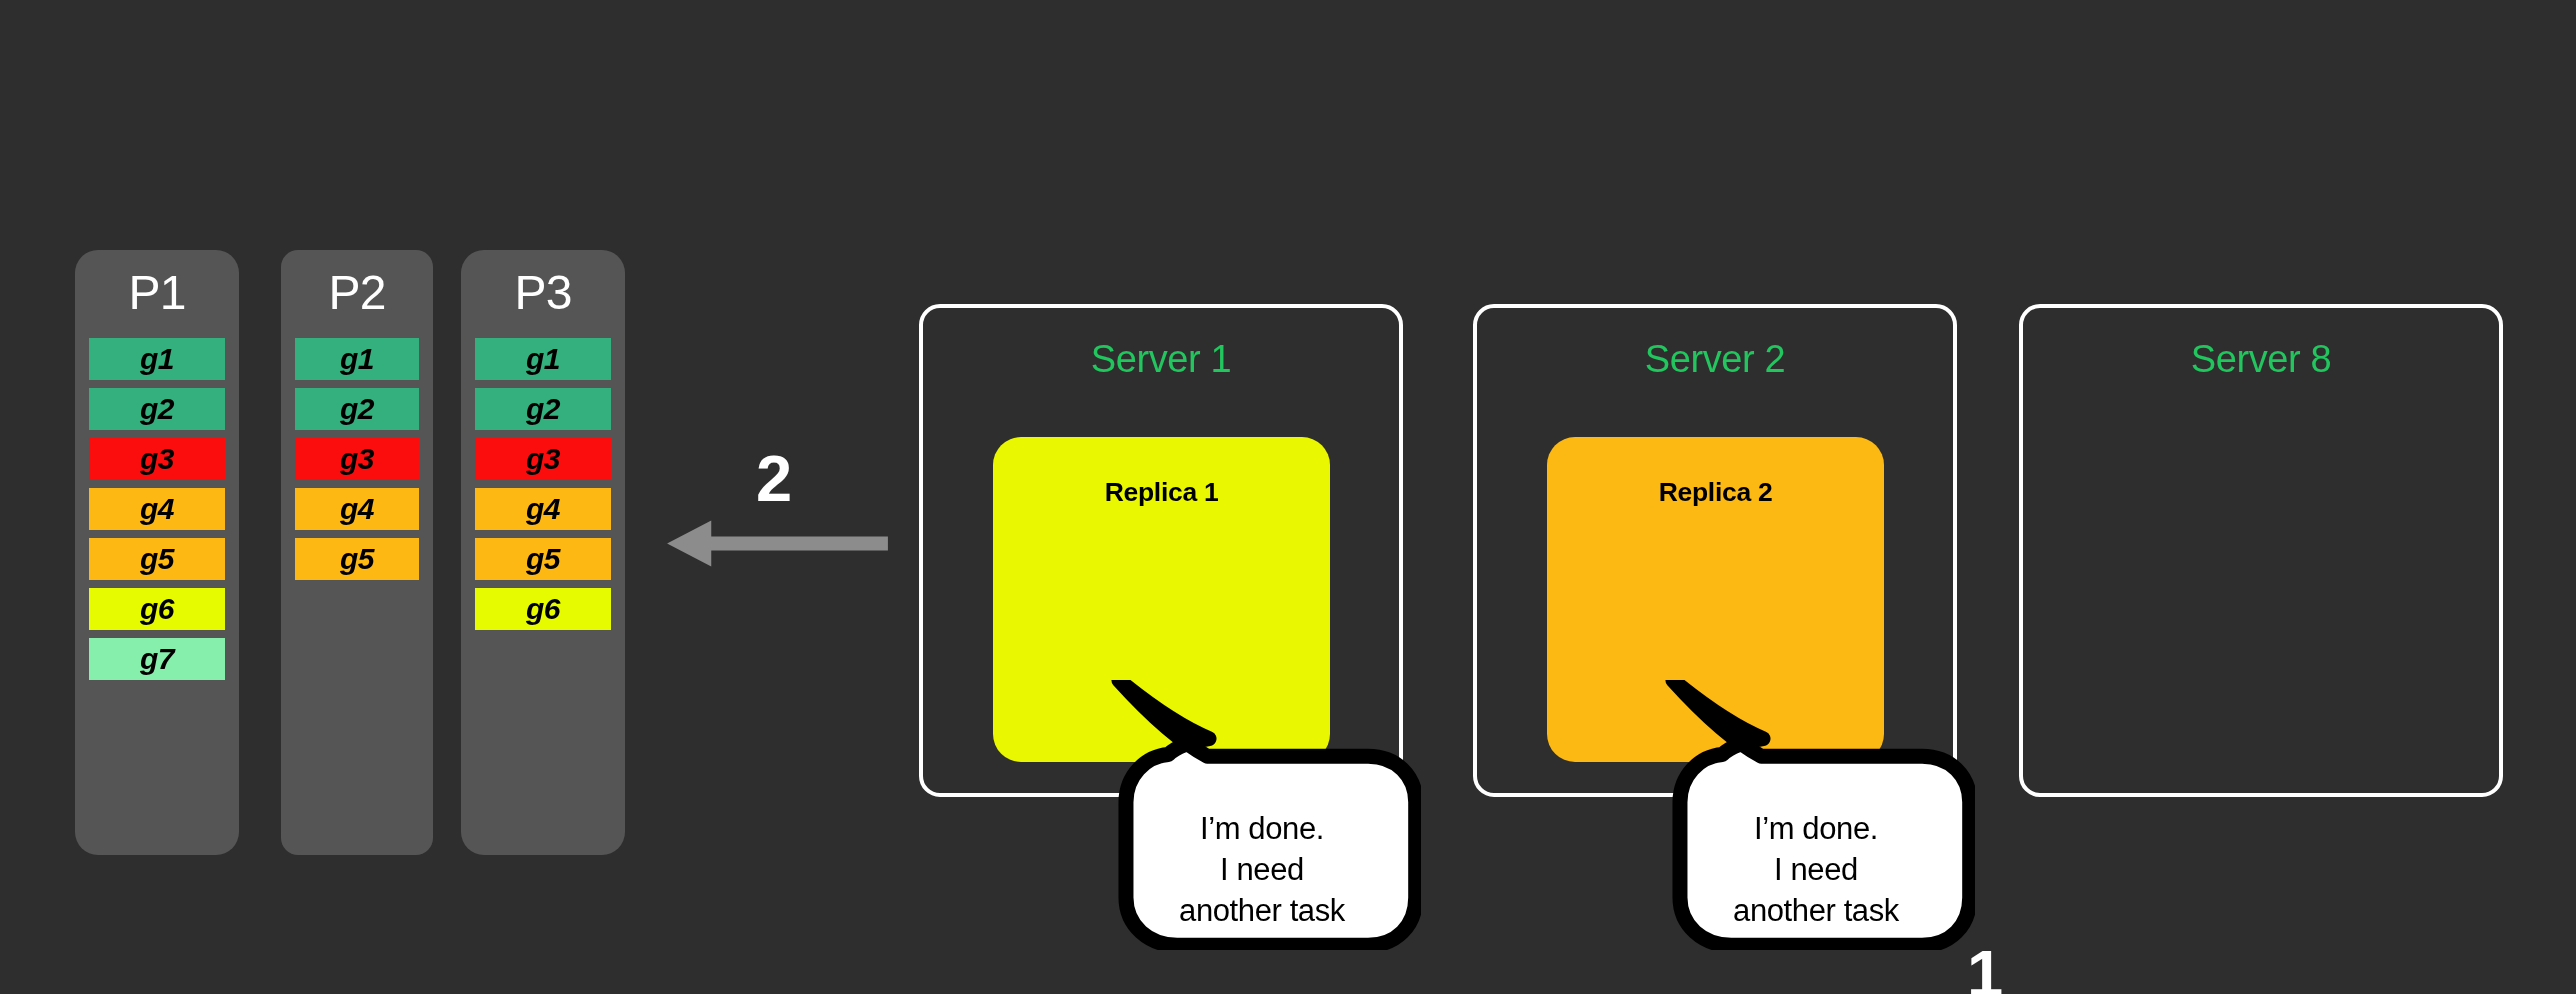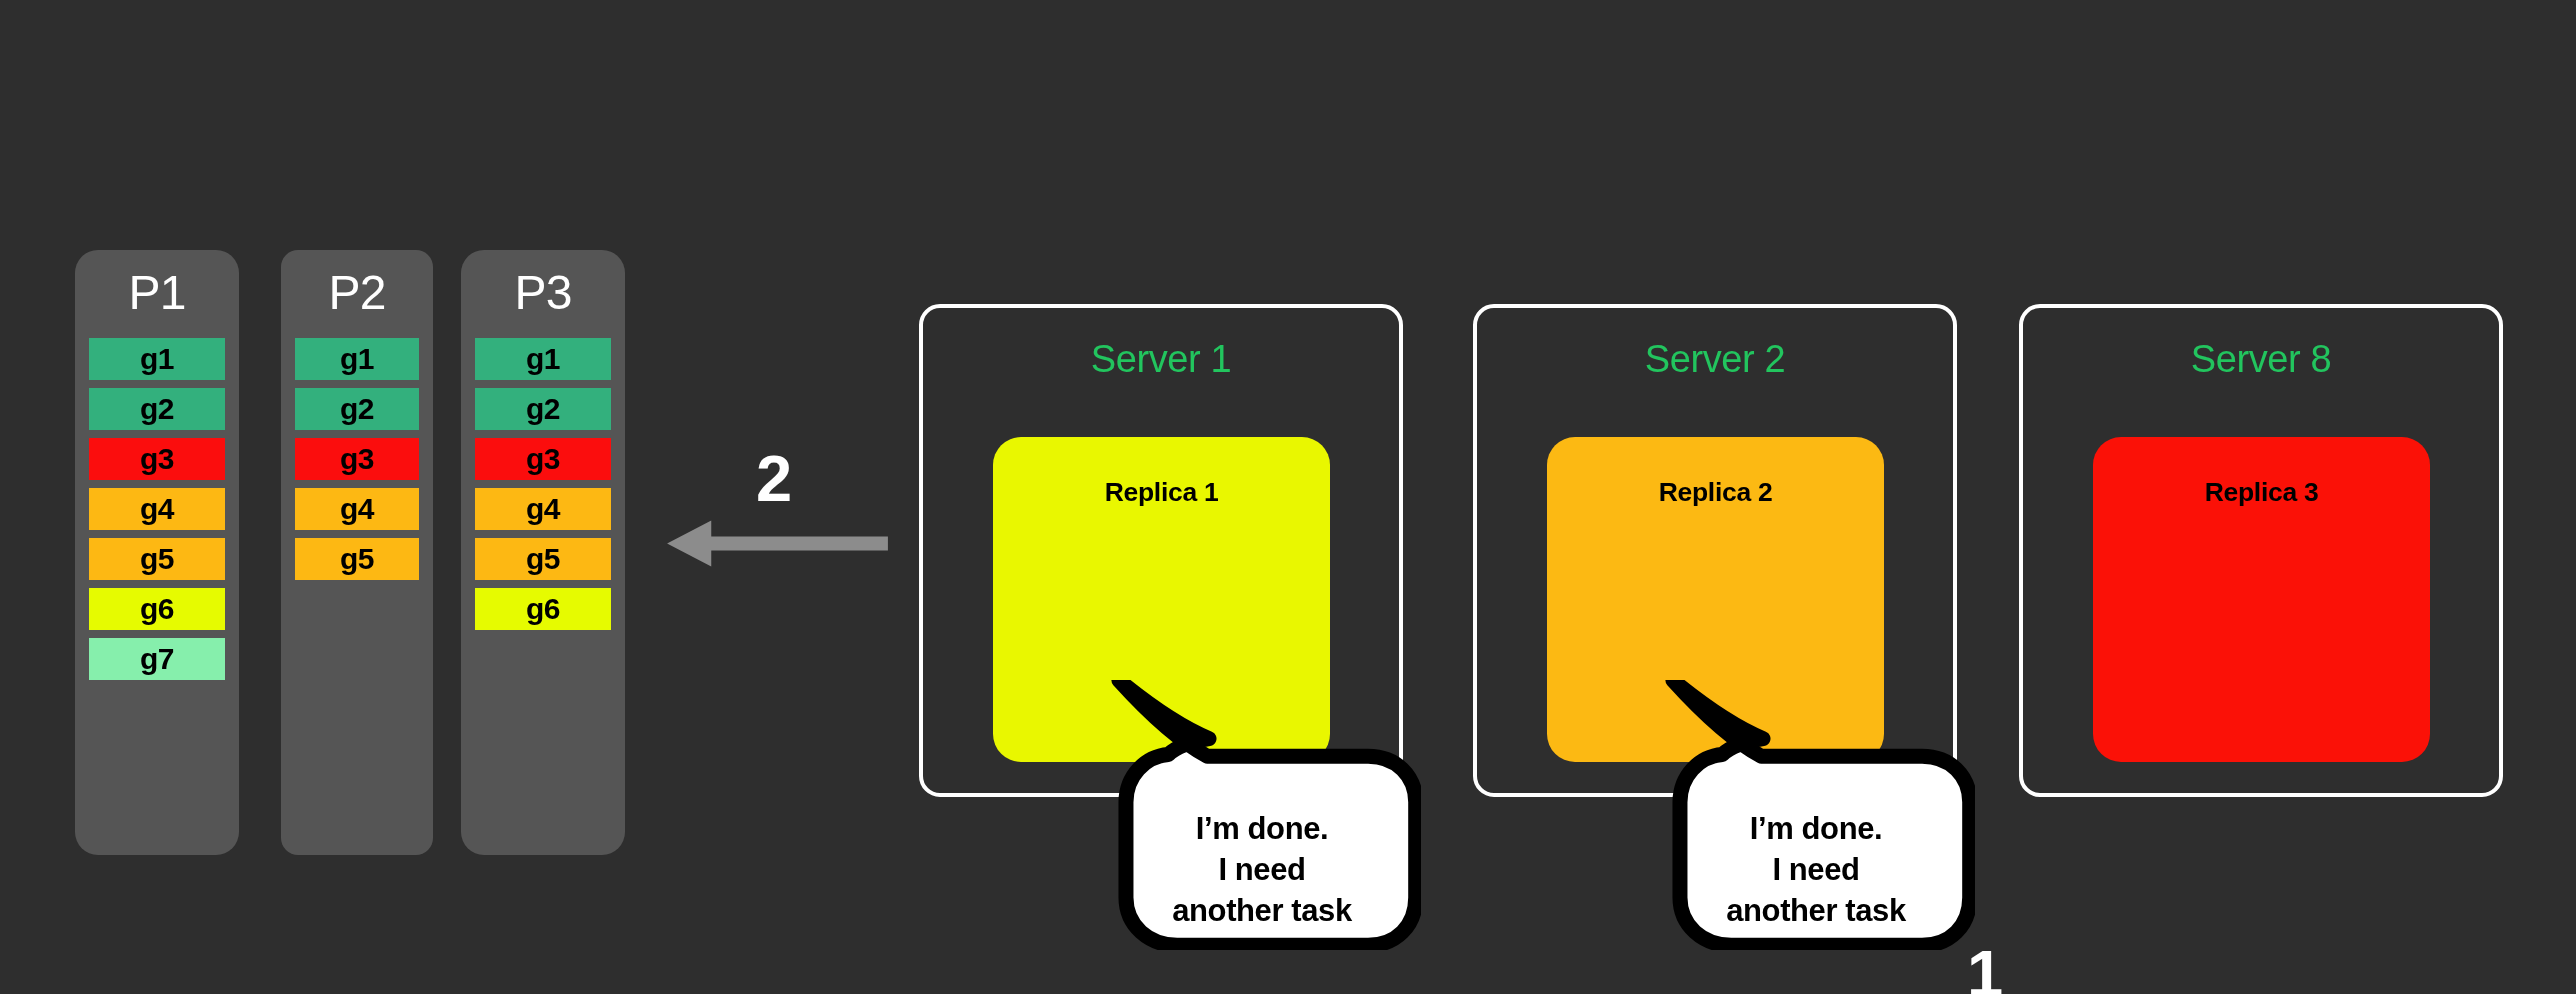--- a/index.html
+++ b/index.html
@@ -33,20 +33,21 @@
     font-size: 48px;
     font-weight: 400;
     letter-spacing: -0.9px;
     line-height: 1;
   }
   .group-stack {
     position: absolute;
     left: 14px;
     right: 14px;
     top: 88px;
+    font-style: italic;
   }
   .group-cell {
     height: 42px;
     margin-bottom: 8px;
     display: flex;
     align-items: center;
     justify-content: center;
     font-size: 30px;
     font-weight: 700;
     color: #000000;
@@ -109,21 +110,21 @@
     position: absolute;
   }
   .bubble svg { display: block; }
   .bubble-text {
     position: absolute;
     left: 0;
     width: 100%;
     text-align: center;
     color: #000000;
     font-size: 31px;
-    font-weight: 700;
+    font-weight: 400;
     line-height: 1.32;
     letter-spacing: -0.4px;
     white-space: pre-line;
   }
 </style>
 </head>
 <body>
 
 <div id="canvas">
 
@@ -180,23 +181,20 @@
 
   <div class="server-box" style="left:1473px; top:304px; width:484px; height:493px;">
     <div class="server-title">Server 2</div>
   </div>
   <div class="replica-box" style="left:1547px; top:437px; width:337px; height:325px; background:#fcb913;">
     <div class="replica-label">Replica 2</div>
   </div>
 
   <div class="server-box" style="left:2019px; top:304px; width:484px; height:493px;">
     <div class="server-title">Server 8</div>
-  </div>
-  <div class="replica-box" style="left:2093px; top:437px; width:337px; height:325px; background:#fb1107;">
-    <div class="replica-label">Replica 3</div>
   </div>
 
   <div class="bubble" style="left:1103px; top:680px; width:318px; height:270px;">
     <svg width="318" height="270" viewBox="0 0 360 305">
       <path d="M 18 0 C 62 36 96 56 120 66 C 96 70 82 76 74 84 L 74 84
                C 48 86 26 108 26 138 L 26 246
                C 26 278 52 300 84 300 L 300 300
                C 332 300 354 278 354 246 L 354 138
                C 354 108 332 86 300 86 L 118 86
                C 92 72 56 42 18 0 Z" fill="#ffffff" stroke="#000000" stroke-width="17" stroke-linejoin="round"></path>

